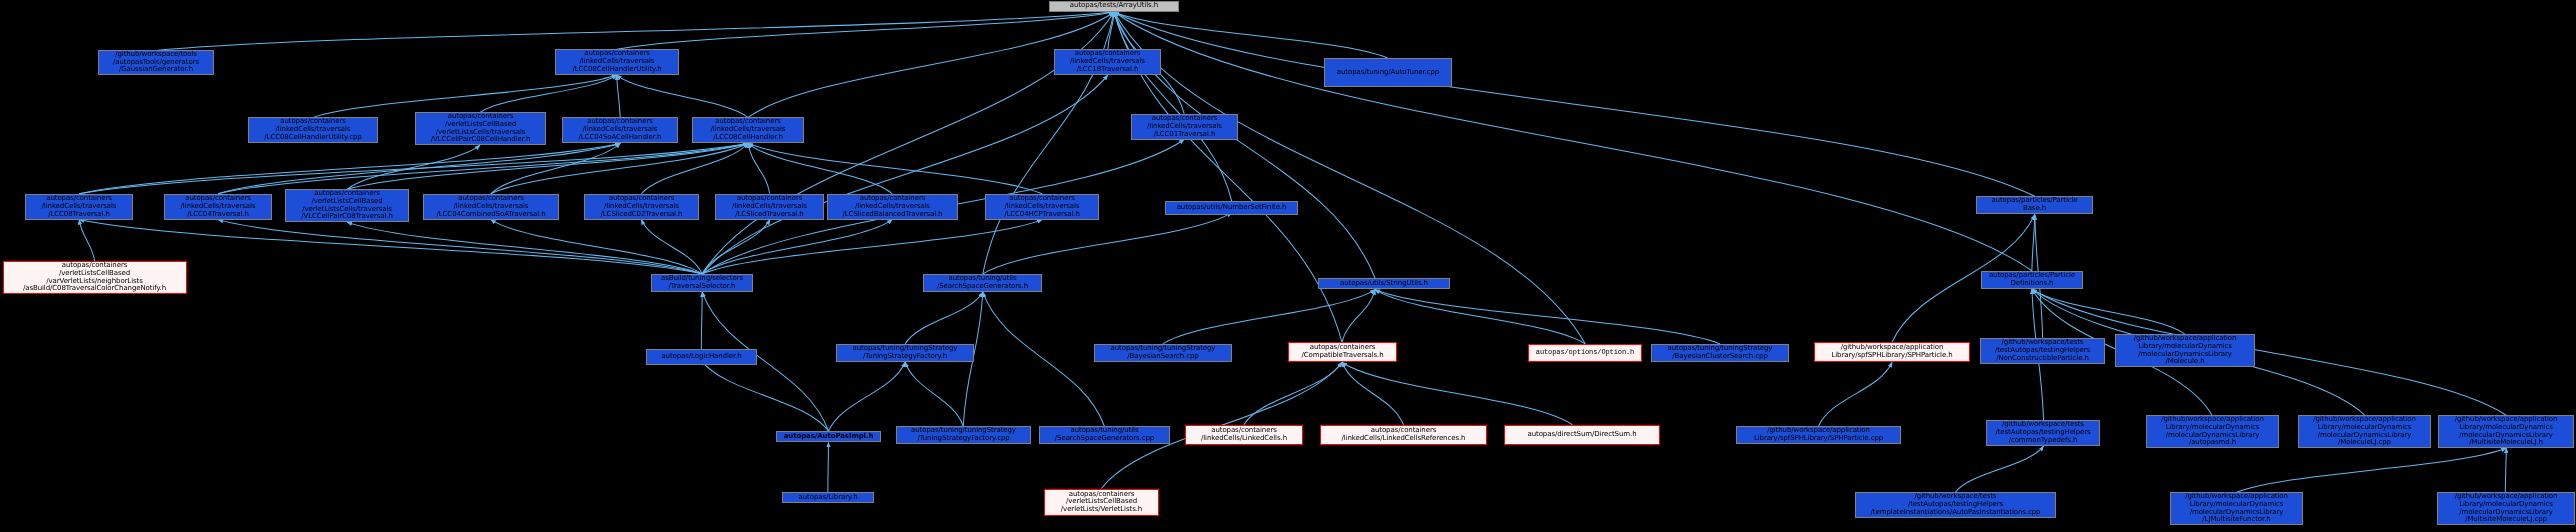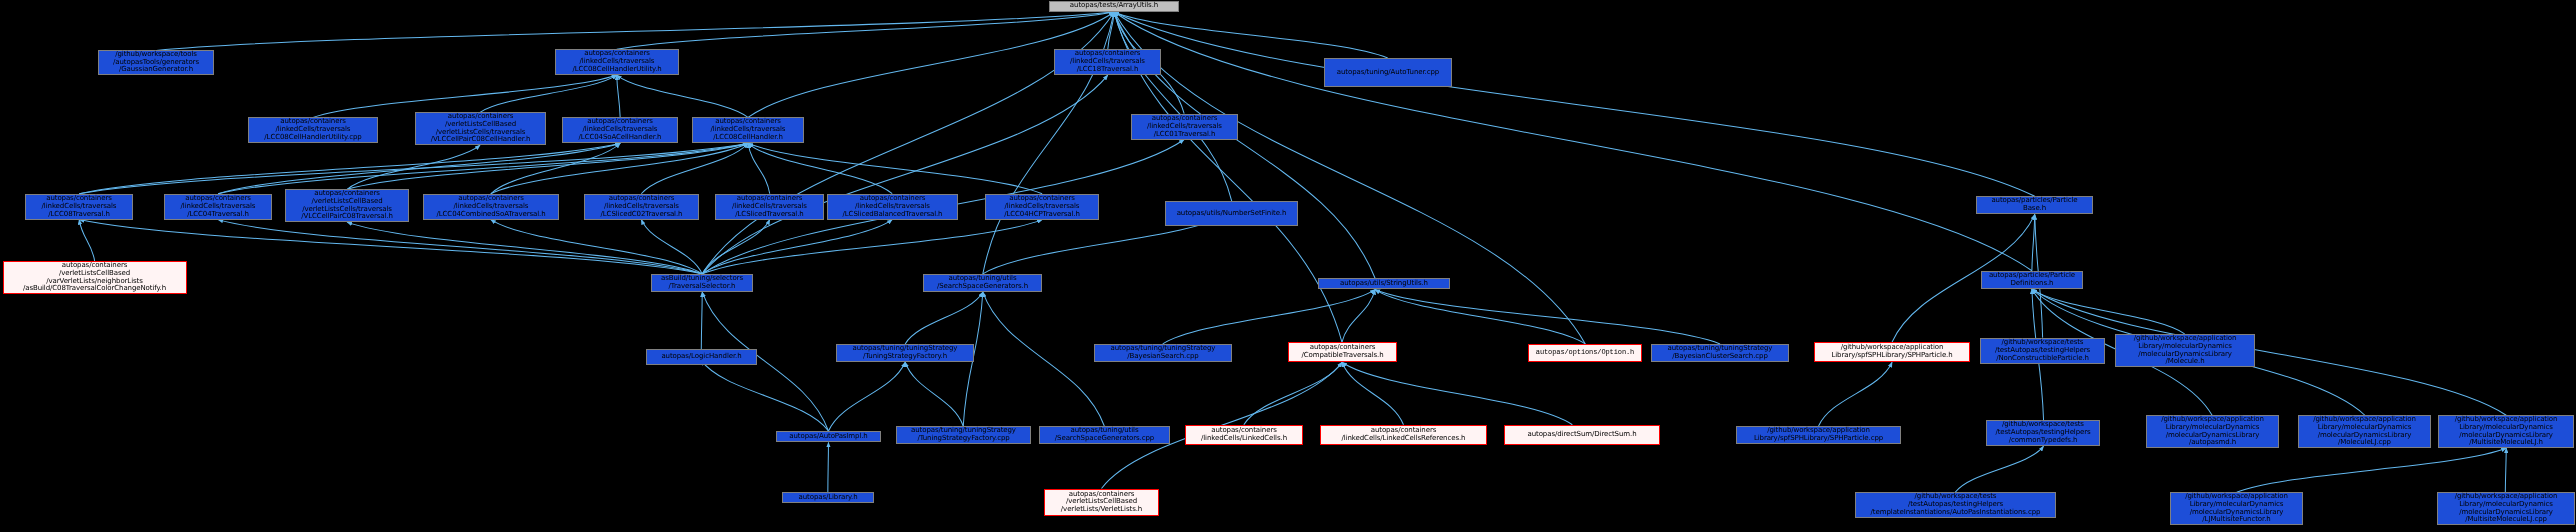--- a/index.html
+++ b/index.html
@@ -143,21 +143,21 @@
 /LCSlicedC02Traversal.h</div>
       <div class="node n-plain" style="left: 715px; top: 194px; width: 109px; height: 26px;">autopas/containers
 /linkedCells/traversals
 /LCSlicedTraversal.h</div>
       <div class="node n-plain" style="left: 827px; top: 194px; width: 131px; height: 26px;">autopas/containers
 /linkedCells/traversals
 /LCSlicedBalancedTraversal.h</div>
       <div class="node n-plain" style="left: 985px; top: 194px; width: 114px; height: 26px;">autopas/containers
 /linkedCells/traversals
 /LCC04HCPTraversal.h</div>
-      <div class="node n-plain" style="left: 1165px; top: 201px; width: 133px; height: 25px;">autopas/utils/NumberSetFinite.h</div>
+      <div class="node n-plain" style="left: 1165px; top: 201px; width: 133px; height: 14px;">autopas/utils/NumberSetFinite.h</div>
       <div class="node n-plain" style="left: 1976px; top: 196px; width: 117px; height: 18.3px;">autopas/particles/Particle
 Base.h</div>
       <div class="node n-red" style="left: 2.5px; top: 261px; width: 184px; height: 33px;">autopas/containers
 /verletListsCellBased
 /varVerletLists/neighborLists
 /asBuild/C08TraversalColorChangeNotify.h</div>
       <div class="node n-plain" style="left: 1981px; top: 271px; width: 102px; height: 18.3px;">autopas/particles/Particle
 Definitions.h</div>
       <div class="node n-plain" style="left: 651px; top: 274px; width: 102px; height: 18.3px;">asBuild/tuning/selectors
 /TraversalSelector.h</div>
@@ -176,21 +176,21 @@
       <div class="node n-red" style="left: 1288px; top: 342px; width: 109px; height: 20px;">autopas/containers
 /CompatibleTraversals.h</div>
       <div class="node n-red" style="left: 1528px; top: 344px; width: 114px; height: 17.7px; font-family: Liberation Mono, monospace;">autopas/options/Option.h</div>
       <div class="node n-plain" style="left: 1651px; top: 344px; width: 138px; height: 18.3px;">autopas/tuning/tuningStrategy
 /BayesianClusterSearch.cpp</div>
       <div class="node n-red" style="left: 1814px; top: 342px; width: 156px; height: 20px;">/github/workspace/application
 Library/spfSPHLibrary/SPHParticle.h</div>
       <div class="node n-plain" style="left: 1980px; top: 338px; width: 125px; height: 26px;">/github/workspace/tests
 /testAutopas/testingHelpers
 /NonConstructibleParticle.h</div>
-      <div class="node n-plain" style="left: 776px; top: 431px; width: 105px; height: 11.4px;">autopas/AutoPasImpl.h</div>
+      <div class="node n-plain" style="left: 776px; top: 431px; width: 105px; height: 11.4px; font-weight: bold;">autopas/AutoPasImpl.h</div>
       <div class="node n-plain" style="left: 896px; top: 426px; width: 135px; height: 18.3px;">autopas/tuning/tuningStrategy
 /TuningStrategyFactory.cpp</div>
       <div class="node n-plain" style="left: 1039px; top: 426px; width: 131px; height: 18.3px;">autopas/tuning/utils
 /SearchSpaceGenerators.cpp</div>
       <div class="node n-red" style="left: 1185px; top: 425px; width: 118px; height: 20px;">autopas/containers
 /linkedCells/LinkedCells.h</div>
       <div class="node n-red" style="left: 1320px; top: 425px; width: 167px; height: 20px;">autopas/containers
 /linkedCells/LinkedCellsReferences.h</div>
       <div class="node n-red" style="left: 1504px; top: 425px; width: 156px; height: 20px;">autopas/directSum/DirectSum.h</div>
       <div class="node n-plain" style="left: 1736px; top: 426px; width: 165px; height: 18.3px;">/github/workspace/application

